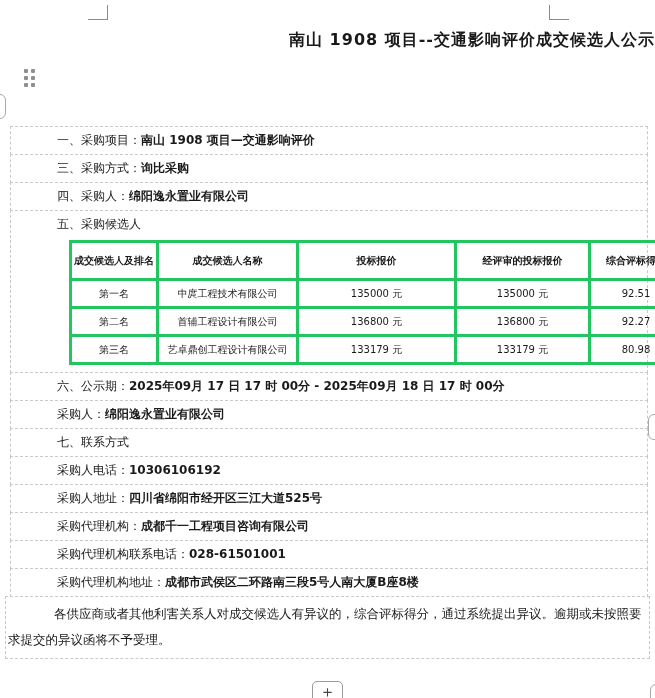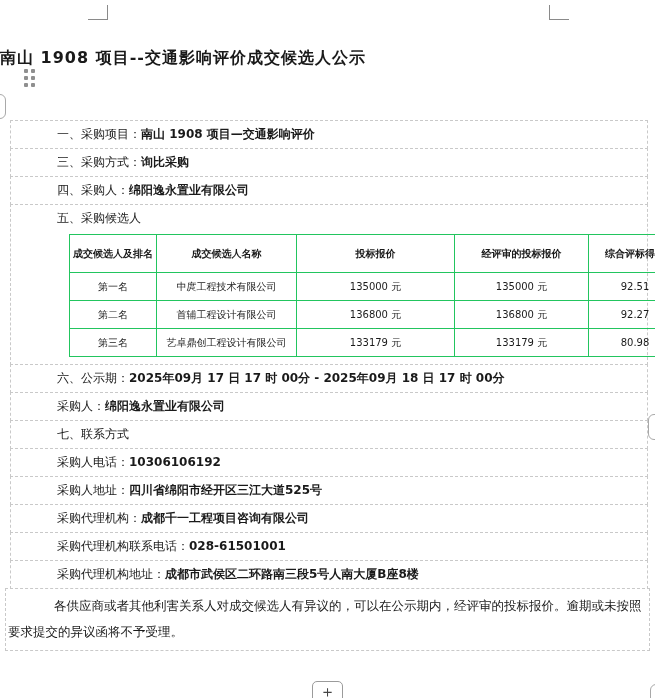--- a/index.html
+++ b/index.html
@@ -5,42 +5,42 @@
   * { margin:0; padding:0; box-sizing:border-box; }
   html,body { background:#fff; }
   body { font-family:"DejaVu Sans","Liberation Sans",sans-serif; color:#1a1a1a; }
   .page { position:relative; width:655px; height:698px; background:#fff; overflow:hidden; }
 
   
   .crop { position:absolute; width:20px; height:15px; top:5px; }
   .crop-tl { left:88px; border-right:1px solid #8a8a8a; border-bottom:1px solid #8a8a8a; }
   .crop-tr { left:549px; border-left:1px solid #8a8a8a; border-bottom:1px solid #8a8a8a; }
 
-  .title { padding-top:48px; text-align:left; font-weight:bold; font-size:16px; letter-spacing:1px; }
+  .title { padding-top:30px; text-align:right; font-weight:bold; font-size:16px; letter-spacing:1px; }
 
   
   .handle { position:absolute; left:24px; top:69px; display:grid;
             grid-template-columns:4px 4px; grid-template-rows:4px 4px 4px; gap:3px; cursor:grab; }
   .handle i { background:#8f8f8f; border-radius:1px; }
 
   
   .edge-tab { position:absolute; background:#fff; border:1px solid #a9a9a9; border-radius:6px; }
   .tab-left  { left:-10px;  top:94px;  width:16px; height:25px; }
   .tab-right { left:648px;  top:414px; width:16px; height:26px; }
   .tab-br    { left:650px;  top:684px; width:16px; height:22px; }
 
-  .content { position:absolute; top:121px; left:10px; width:638px; }
+  .content { position:absolute; top:127px; left:10px; width:638px; }
   .row { border:1px dashed #c9c9c9; background:#fff; min-height:28px; line-height:27px;
          padding-left:46px; font-size:12px; margin-top:-1px; white-space:nowrap; }
   .row .val { font-weight:bold; }
   .row-table { padding-bottom:7px; }
 
   table.cand { border-collapse:collapse; margin-left:12px; margin-top:2px; width:612px;
                table-layout:fixed; text-align:center; }
-  table.cand th, table.cand td { border:1px solid #22c55e; font-size:10px; line-height:12px;
+  table.cand th, table.cand td { border:3px solid #22c55e; font-size:10px; line-height:12px;
                padding:2px; white-space:nowrap; overflow:hidden; }
   table.cand th { font-weight:bold; height:38px; }
   table.cand td { height:28px; font-weight:normal; }
   .c1{width:87px}.c2{width:140px}.c3{width:158px}.c4{width:134px}.c5{width:93px}
 
   .notice { border:1px dashed #c9c9c9; background:#fff; margin-left:-5px; width:645px;
             margin-top:-1px; padding:4px 2px 5px 2px; font-size:12.5px; line-height:26px;
             text-indent:46px; }
 
   .add-btn { position:absolute; left:312px; top:681px; width:31px; height:24px;
@@ -143,17 +143,17 @@
     <div class="row">
       <span>采购代理机构：</span><span class="val">成都千一工程项目咨询有限公司</span>
     </div>
     <div class="row">
       <span>采购代理机构联系电话：</span><span class="val">028-61501001</span>
     </div>
     <div class="row">
       <span>采购代理机构地址：</span><span class="val">成都市武侯区二环路南三段5号人南大厦B座8楼</span>
     </div>
 
-    <div class="notice">各供应商或者其他利害关系人对成交候选人有异议的，可以在公示期内，经评审的投标报价。逾期或未按照要求提交的异议函将不予受理。</div>
+    <div class="notice">各供应商或者其他利害关系人对成交候选人有异议的，综合评标得分，通过系统提出异议。逾期或未按照要求提交的异议函将不予受理。</div>
   </div>
 
   <div class="add-btn">＋</div>
 </div>
 
 </body></html>

